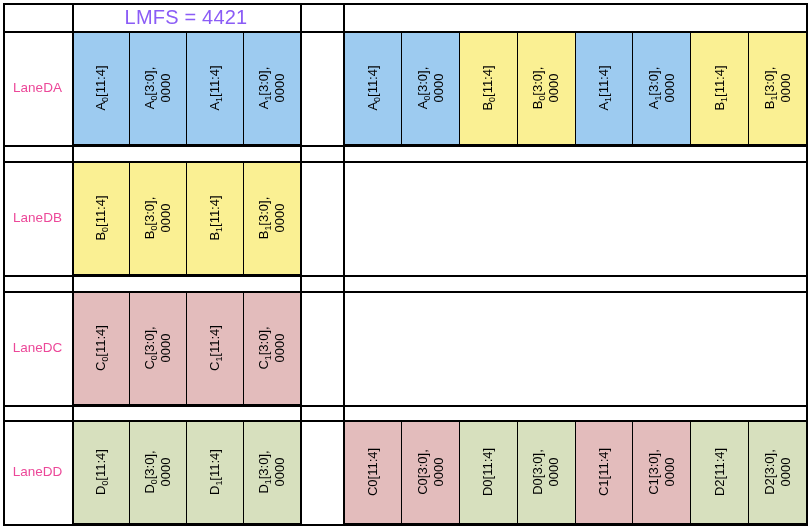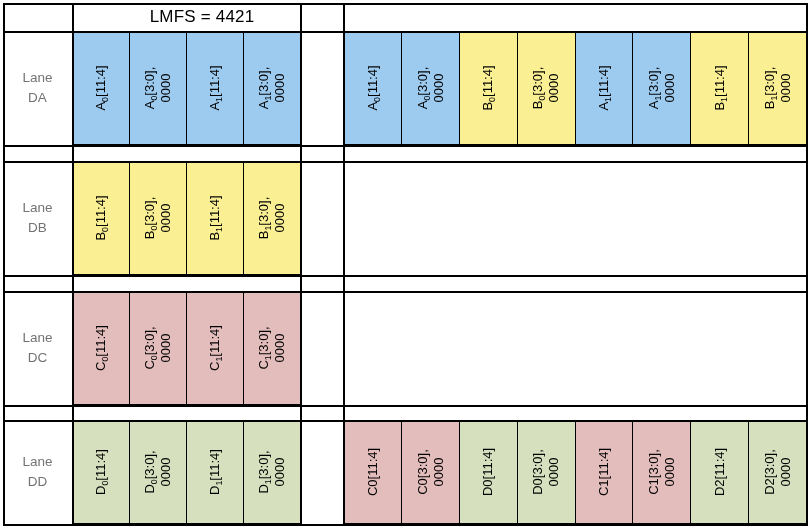--- a/index.html
+++ b/index.html
@@ -26,37 +26,36 @@
     position: absolute;
     background: #000000;
   }
 
   
   .lmfs-title {
     position: absolute;
     display: flex;
     align-items: center;
     justify-content: center;
-    font-size: 17px;
-    color: #000000;
+    font-size: 20px;
+    color: #8b5cf6;
     letter-spacing: 0.2px;
     white-space: nowrap;
-    padding-left: 16px;
   }
 
   
   .lane-label {
     position: absolute;
     display: flex;
-    flex-direction: column;
+    flex-direction: row;
     align-items: center;
     justify-content: center;
     font-size: 13.5px;
     line-height: 1.5;
-    color: #737373;
+    color: #ec4899;
     border-radius: 31px;
   }
   .lane-label span { display: block; }
 
   
   .cell {
     position: absolute;
     box-sizing: border-box;
     border: 1.6px solid #000000;
     overflow: hidden;

